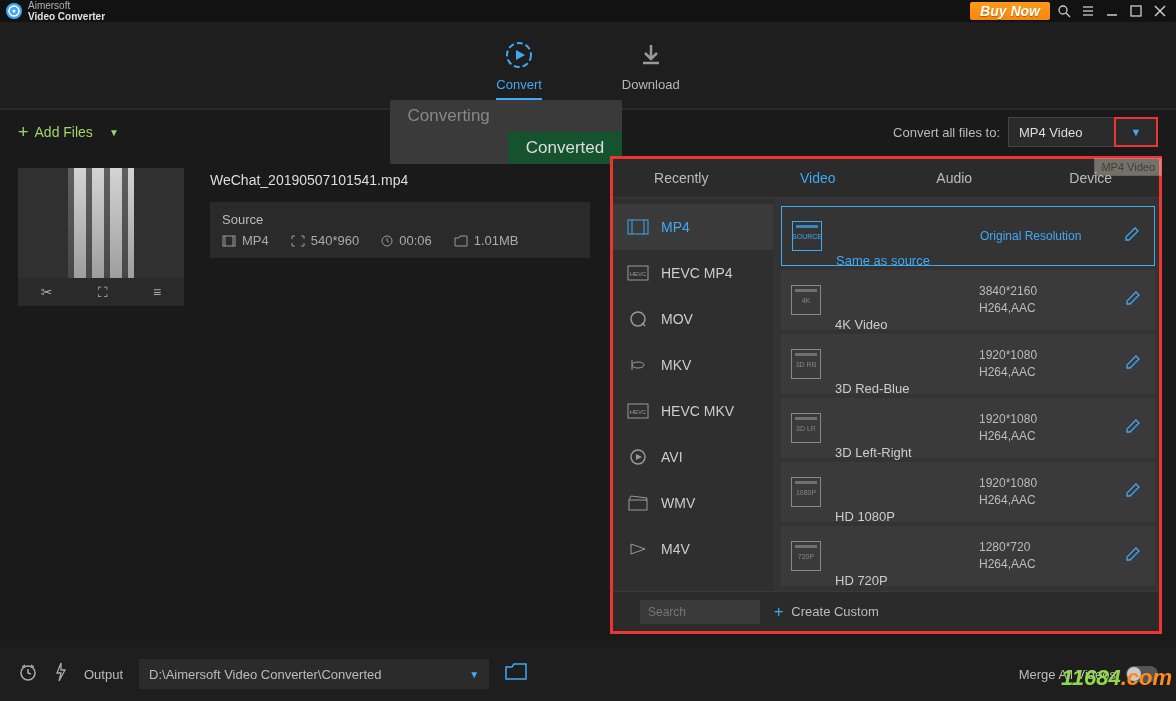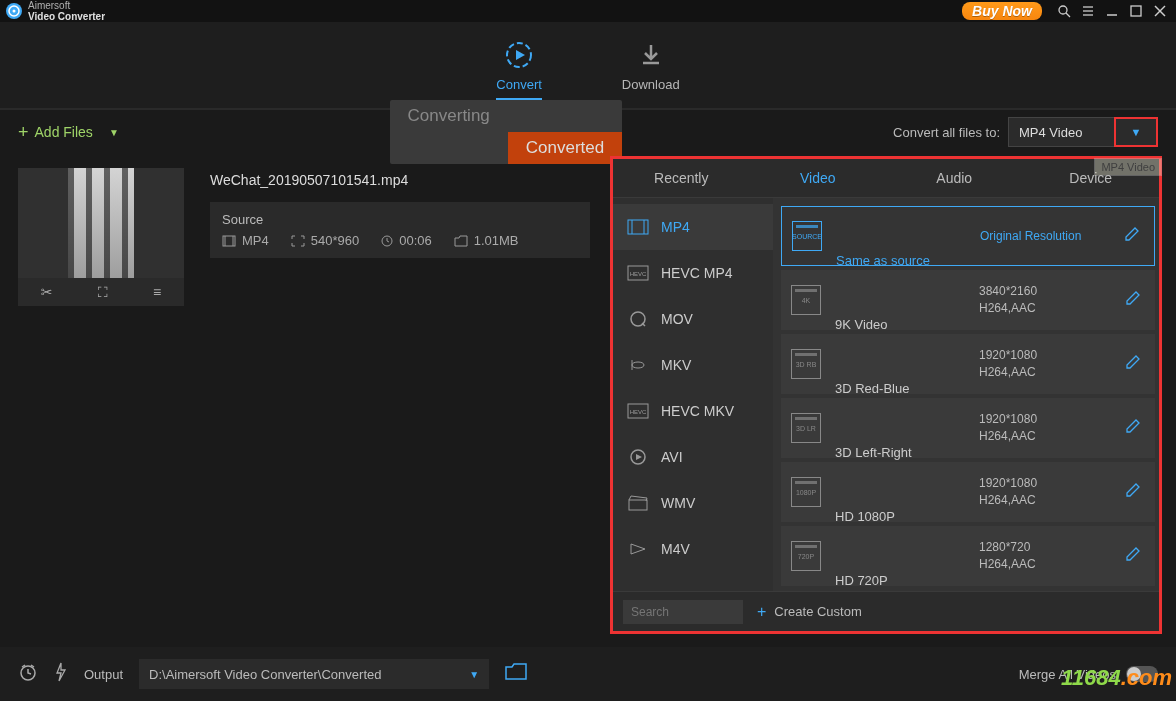--- a/index.html
+++ b/index.html
@@ -3,36 +3,36 @@
 <meta charset="utf-8">
 <style>
 * { box-sizing: border-box; margin: 0; padding: 0; }
 body { width: 1176px; height: 701px; background: #1a1a1a; font-family: "Segoe UI", Arial, sans-serif; color: #c0c0c0; overflow: hidden; position: relative; }
 
 .titlebar { height: 22px; background: #121212; display: flex; align-items: center; padding: 0 6px; }
 .titlebar .logo { width: 16px; height: 16px; background: #3fa9f5; border-radius: 50%; display: flex; align-items: center; justify-content: center; margin-right: 6px; }
 .titlebar .brand { font-size: 10px; line-height: 1.1; color: #b0b0b0; }
 .titlebar .brand b { color: #e0e0e0; font-weight: 600; display:block; }
 .titlebar .spacer { flex: 1; }
-.titlebar .buynow { background: linear-gradient(#ff9a1a,#f7860e); color: #fff; font-weight: 700; font-style: italic; font-size: 14px; padding: 1px 10px; border-radius: 8px; margin-right: 8px; cursor: pointer; text-shadow:0 1px 0 rgba(0,0,0,.3);}
+.titlebar .buynow { background: linear-gradient(#ff9a1a,#f7860e); color: #fff; font-weight: 700; font-style: italic; font-size: 14px; padding: 1px 10px; border-radius: 2px; cursor: pointer; text-shadow:0 1px 0 rgba(0,0,0,.3);}
 .titlebar .win-icon { width: 20px; height: 20px; display:flex; align-items:center; justify-content:center; color:#c0c0c0; cursor:pointer; margin-left:4px; font-size:14px;}
 .titlebar svg { display:block; }
 
 .topnav { height: 88px; background: #1e1e1e; display: flex; align-items: center; justify-content: center; gap: 80px; border-bottom: 2px solid #2a2a2a;}
 .topnav .navitem { display:flex; flex-direction:column; align-items:center; gap:6px; cursor:pointer; color:#b7b7b7; font-size:13px;}
 .topnav .navitem.active { color:#3fa9f5; border-bottom:2px solid #3fa9f5; padding-bottom:6px; margin-bottom:-8px;}
 .topnav .navicon { width:32px; height:32px; }
 
 .toolbar { height: 44px; background: #1a1a1a; display:flex; align-items:center; padding:0 18px; }
 .addfiles { display:flex; align-items:center; color:#9fd468; cursor:pointer; font-size:14px; gap:6px;}
 .addfiles .plus { font-size:18px; color:#9fd468; }
 .addfiles .caret { margin-left:10px; font-size:10px; color:#9fd468;}
 .toolbar .center-tabs { margin-left:auto; margin-right:auto; display:flex; background:#3a3a3a; border-radius:2px; overflow:hidden; }
 .toolbar .center-tabs .ctab { padding:6px 18px; font-size:17px; cursor:pointer; color:#888;}
-.toolbar .center-tabs .ctab.active { background:#c2410c; color:#ddd;margin-top:32px;}
+.toolbar .center-tabs .ctab.active { background:#14532d; color:#ddd;margin-top:32px;}
 .toolbar .convertall { display:flex; align-items:center; gap:8px; font-size:13px; color:#bbb;}
 .format-select { width:150px; height:30px; background:#2b2b2b; border:1px solid #444; display:flex; align-items:center; padding:0 10px; cursor:pointer; color:#ddd; position:relative;}
 .format-select .downbox { width:44px; height:30px; position:absolute; right:-1px; top:-1px; border:2px solid #e33; display:flex; align-items:center; justify-content:center; color:#3fa9f5; font-size:11px;}
 
 .content { padding: 14px 18px; display:flex; gap:14px; }
 .filecard { display:flex; gap:18px; }
 .thumb { width:166px; display:flex; flex-direction:column; }
 .thumb-img { width:166px; height:110px; background:#303030; position:relative; display:flex; align-items:center; justify-content:center;}
 .thumb-img .dog { width:66px; height:110px; background:linear-gradient(180deg,#d4d4d4 0%, #9e9e9e 100%); position:relative;}
 .thumb-img .bars { position:absolute; inset:0; background:repeating-linear-gradient(90deg, rgba(0,0,0,.55) 0 6px, transparent 6px 18px);}
@@ -62,21 +62,21 @@
 .ritem.active .rtitle { color:#3fa9f5;}
 .ritem.active .rdetail { color:#3fa9f5;}
 .ricon { width:30px; height:30px; border:1px solid #888; display:flex; flex-direction:column; align-items:center; justify-content:center; font-size:7px; color:#888; position:relative;}
 .ricon.active { border-color:#3fa9f5; color:#3fa9f5;}
 .ricon .ribar { position:absolute; top:3px; left:3px; right:3px; height:3px; background:currentColor; opacity:.7;}
 .rtitle { width:130px; font-size:13px; color:#ccc;margin-top:48px;}
 .rdetail { flex:1; font-size:12px; color:#bbb; line-height:1.4;}
 .redit { width:20px; color:#3fa9f5; cursor:pointer;}
 .rightlist::-webkit-scrollbar, .leftlist::-webkit-scrollbar { width:8px;}
 .rightlist::-webkit-scrollbar-thumb, .leftlist::-webkit-scrollbar-thumb { background:#555; }
-.popup .pfoot { height:40px; display:flex; align-items:center; padding:0 10px; gap:14px; border-top:1px solid #3a3a3a; background:#2b2b2b;}
+.popup .pfoot { height:40px; display:flex; align-items:center; padding:0 27px; gap:14px; border-top:1px solid #3a3a3a; background:#2b2b2b;}
 .popup .psearch { width:120px; height:24px; background:#3a3a3a; border:none; color:#999; padding:0 8px; font-size:12px;}
 .popup .createcustom { display:flex; align-items:center; gap:8px; color:#bbb; font-size:13px; cursor:pointer;}
 .popup .createcustom .plus { color:#3fa9f5; font-size:16px;}
 
 .bottombar { position:absolute; left:0; right:0; bottom:0; height:54px; background:#1e1e1e; display:flex; align-items:center; padding:0 18px; gap:16px;}
 .bottombar .bicon { color:#aaa; font-size:18px; cursor:pointer;}
 .bottombar .out-label { font-size:13px; color:#bbb;}
 .bottombar .out-path { width:350px; height:30px; background:#2b2b2b; display:flex; align-items:center; padding:0 10px; color:#bbb; font-size:13px; position:relative; cursor:pointer;}
 .bottombar .out-path .caret { position:absolute; right:10px; color:#3fa9f5; font-size:10px;}
 .bottombar .folder { color:#3fa9f5; font-size:18px; cursor:pointer;}
@@ -313,21 +313,21 @@
         <div class="rdetail"><span>Original Resolution</span></div>
         <div class="redit"><svg width="16" height="16" viewBox="0 0 16 16">
               <path d="M2 14 L2 11 L11 2 L14 5 L5 14 Z" fill="none" stroke="#3fa9f5" stroke-width="1.3"></path>
             </svg></div>
       </div>
       <div class="ritem">
         <div class="ricon">
             <div class="ribar"></div>
             <span>4K</span>
           </div>
-        <div class="rtitle">9K Video</div>
+        <div class="rtitle">4K Video</div>
         <div class="rdetail"><span>3840*2160</span><br><span>H264,AAC</span></div>
         <div class="redit"><svg width="16" height="16" viewBox="0 0 16 16">
               <path d="M2 14 L2 11 L11 2 L14 5 L5 14 Z" fill="none" stroke="#3fa9f5" stroke-width="1.3"></path>
             </svg></div>
       </div>
       <div class="ritem">
         <div class="ricon">
             <div class="ribar"></div>
             <span>3D RB</span>
           </div>

